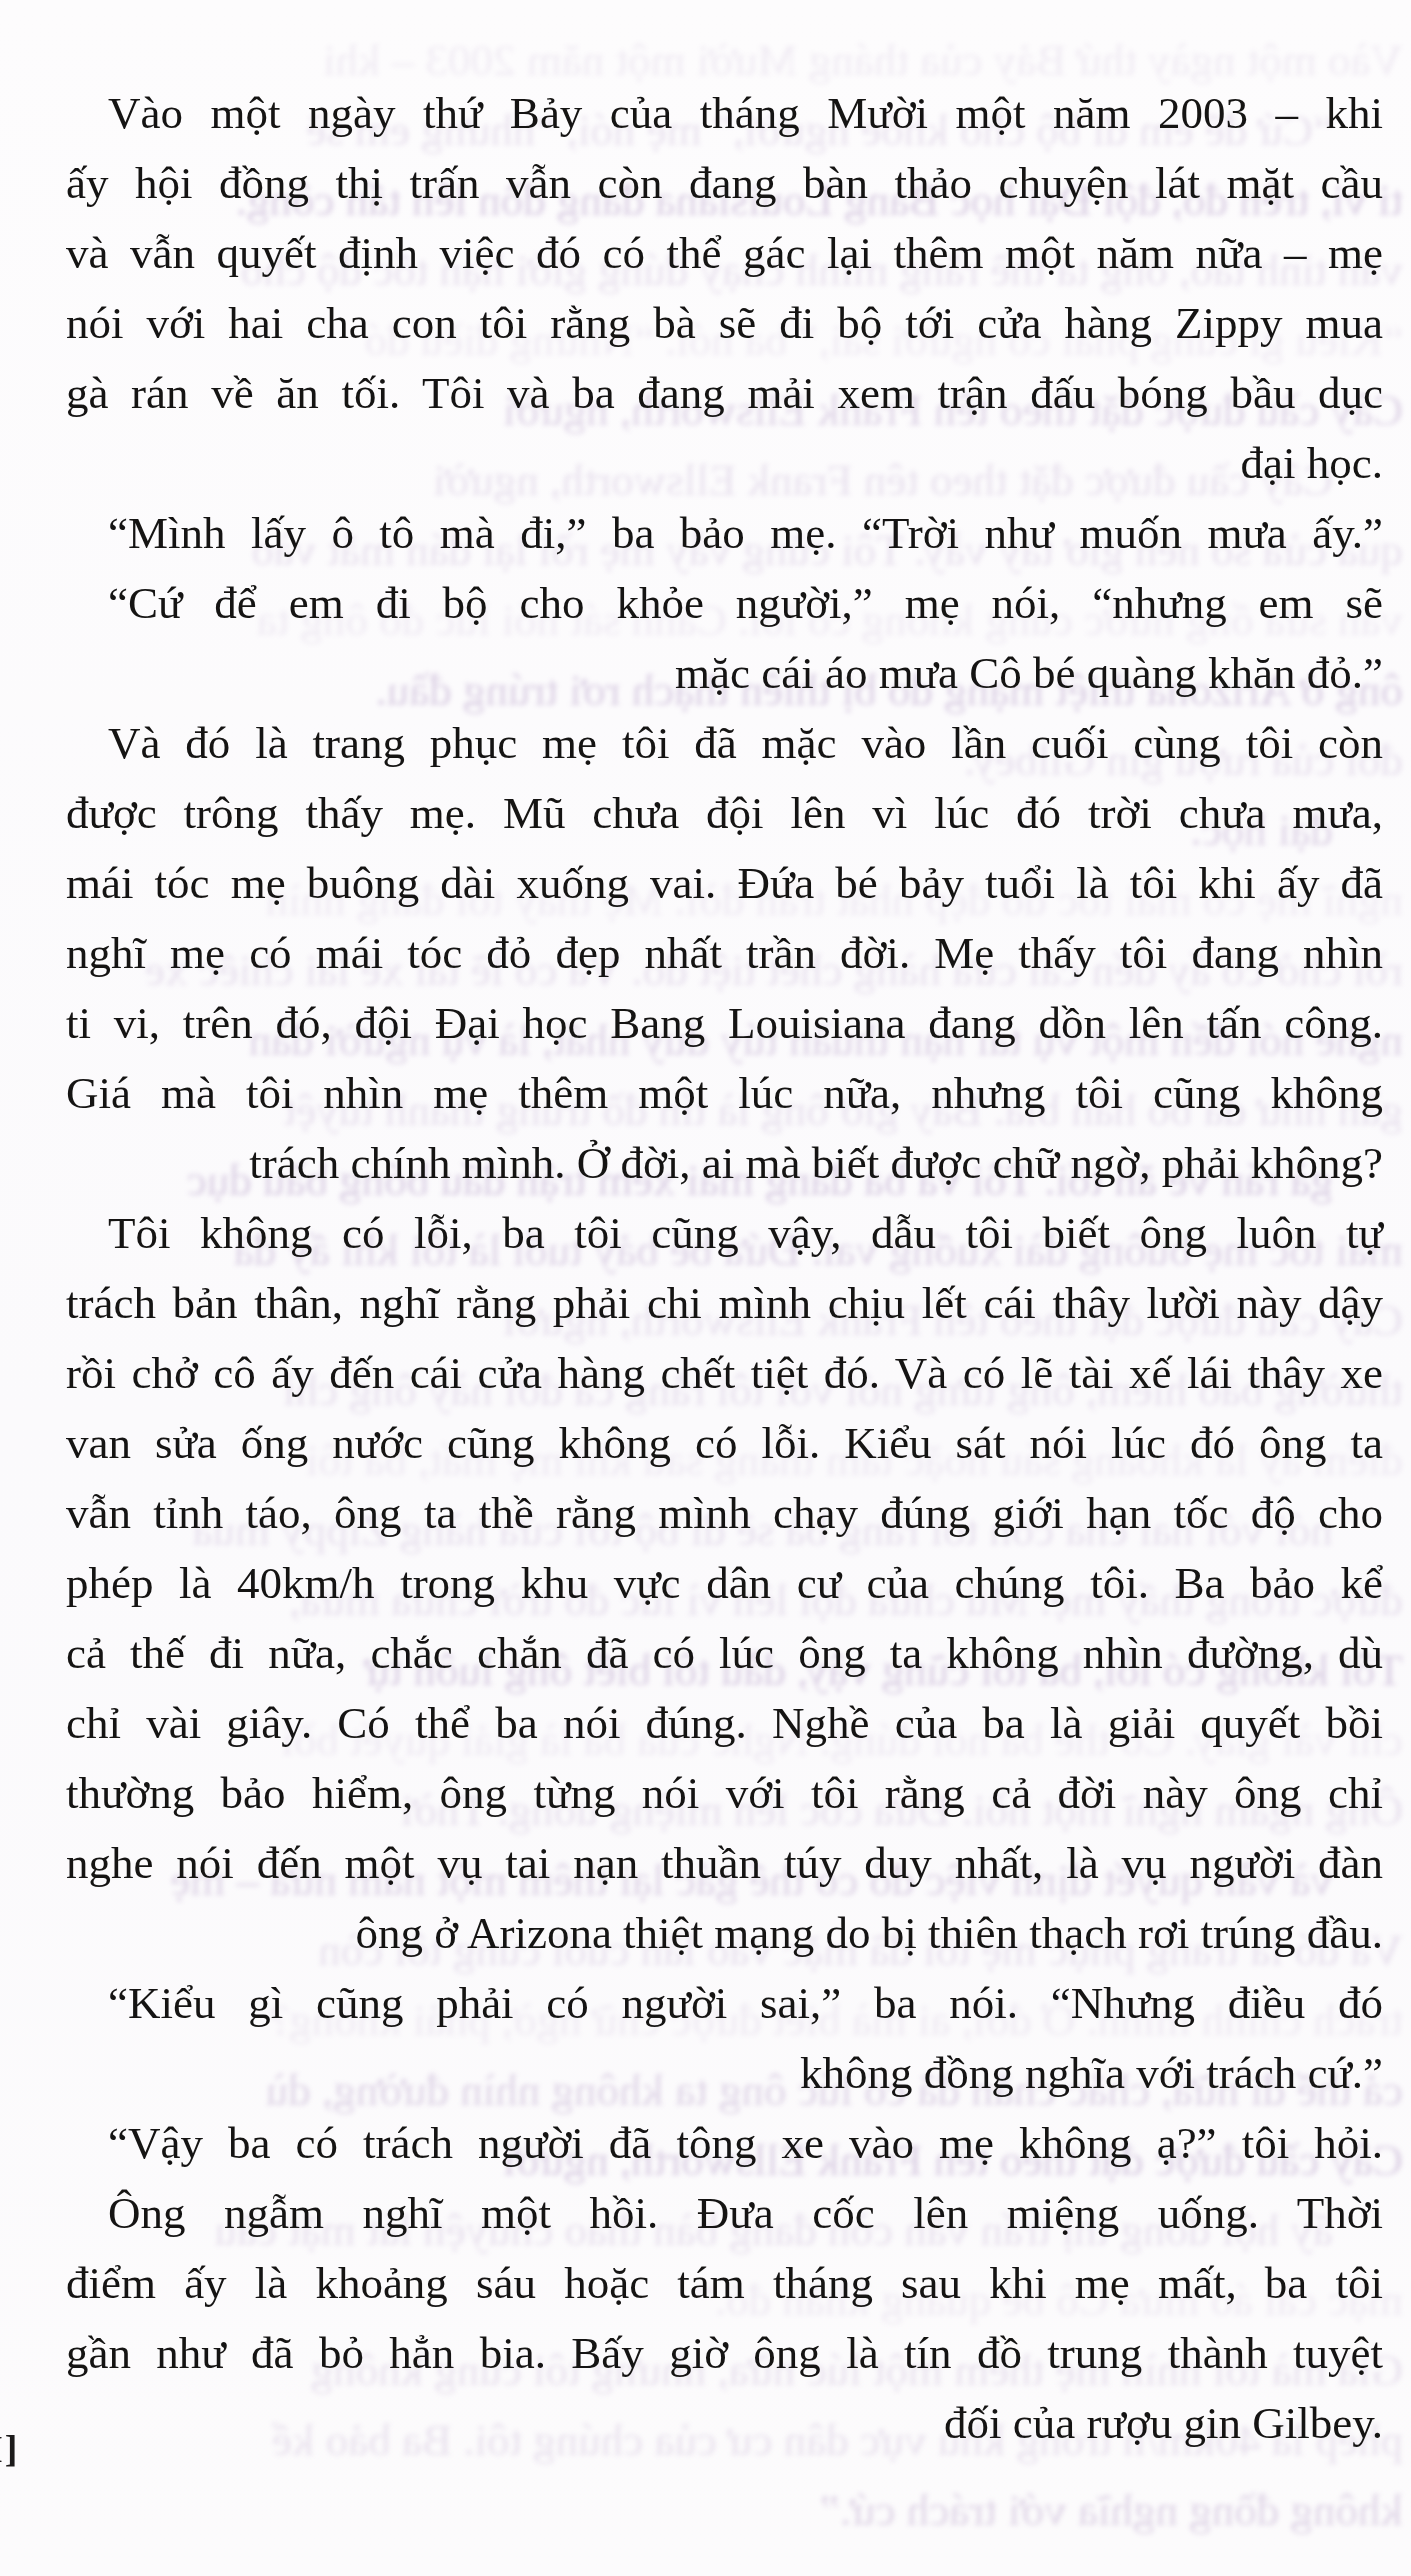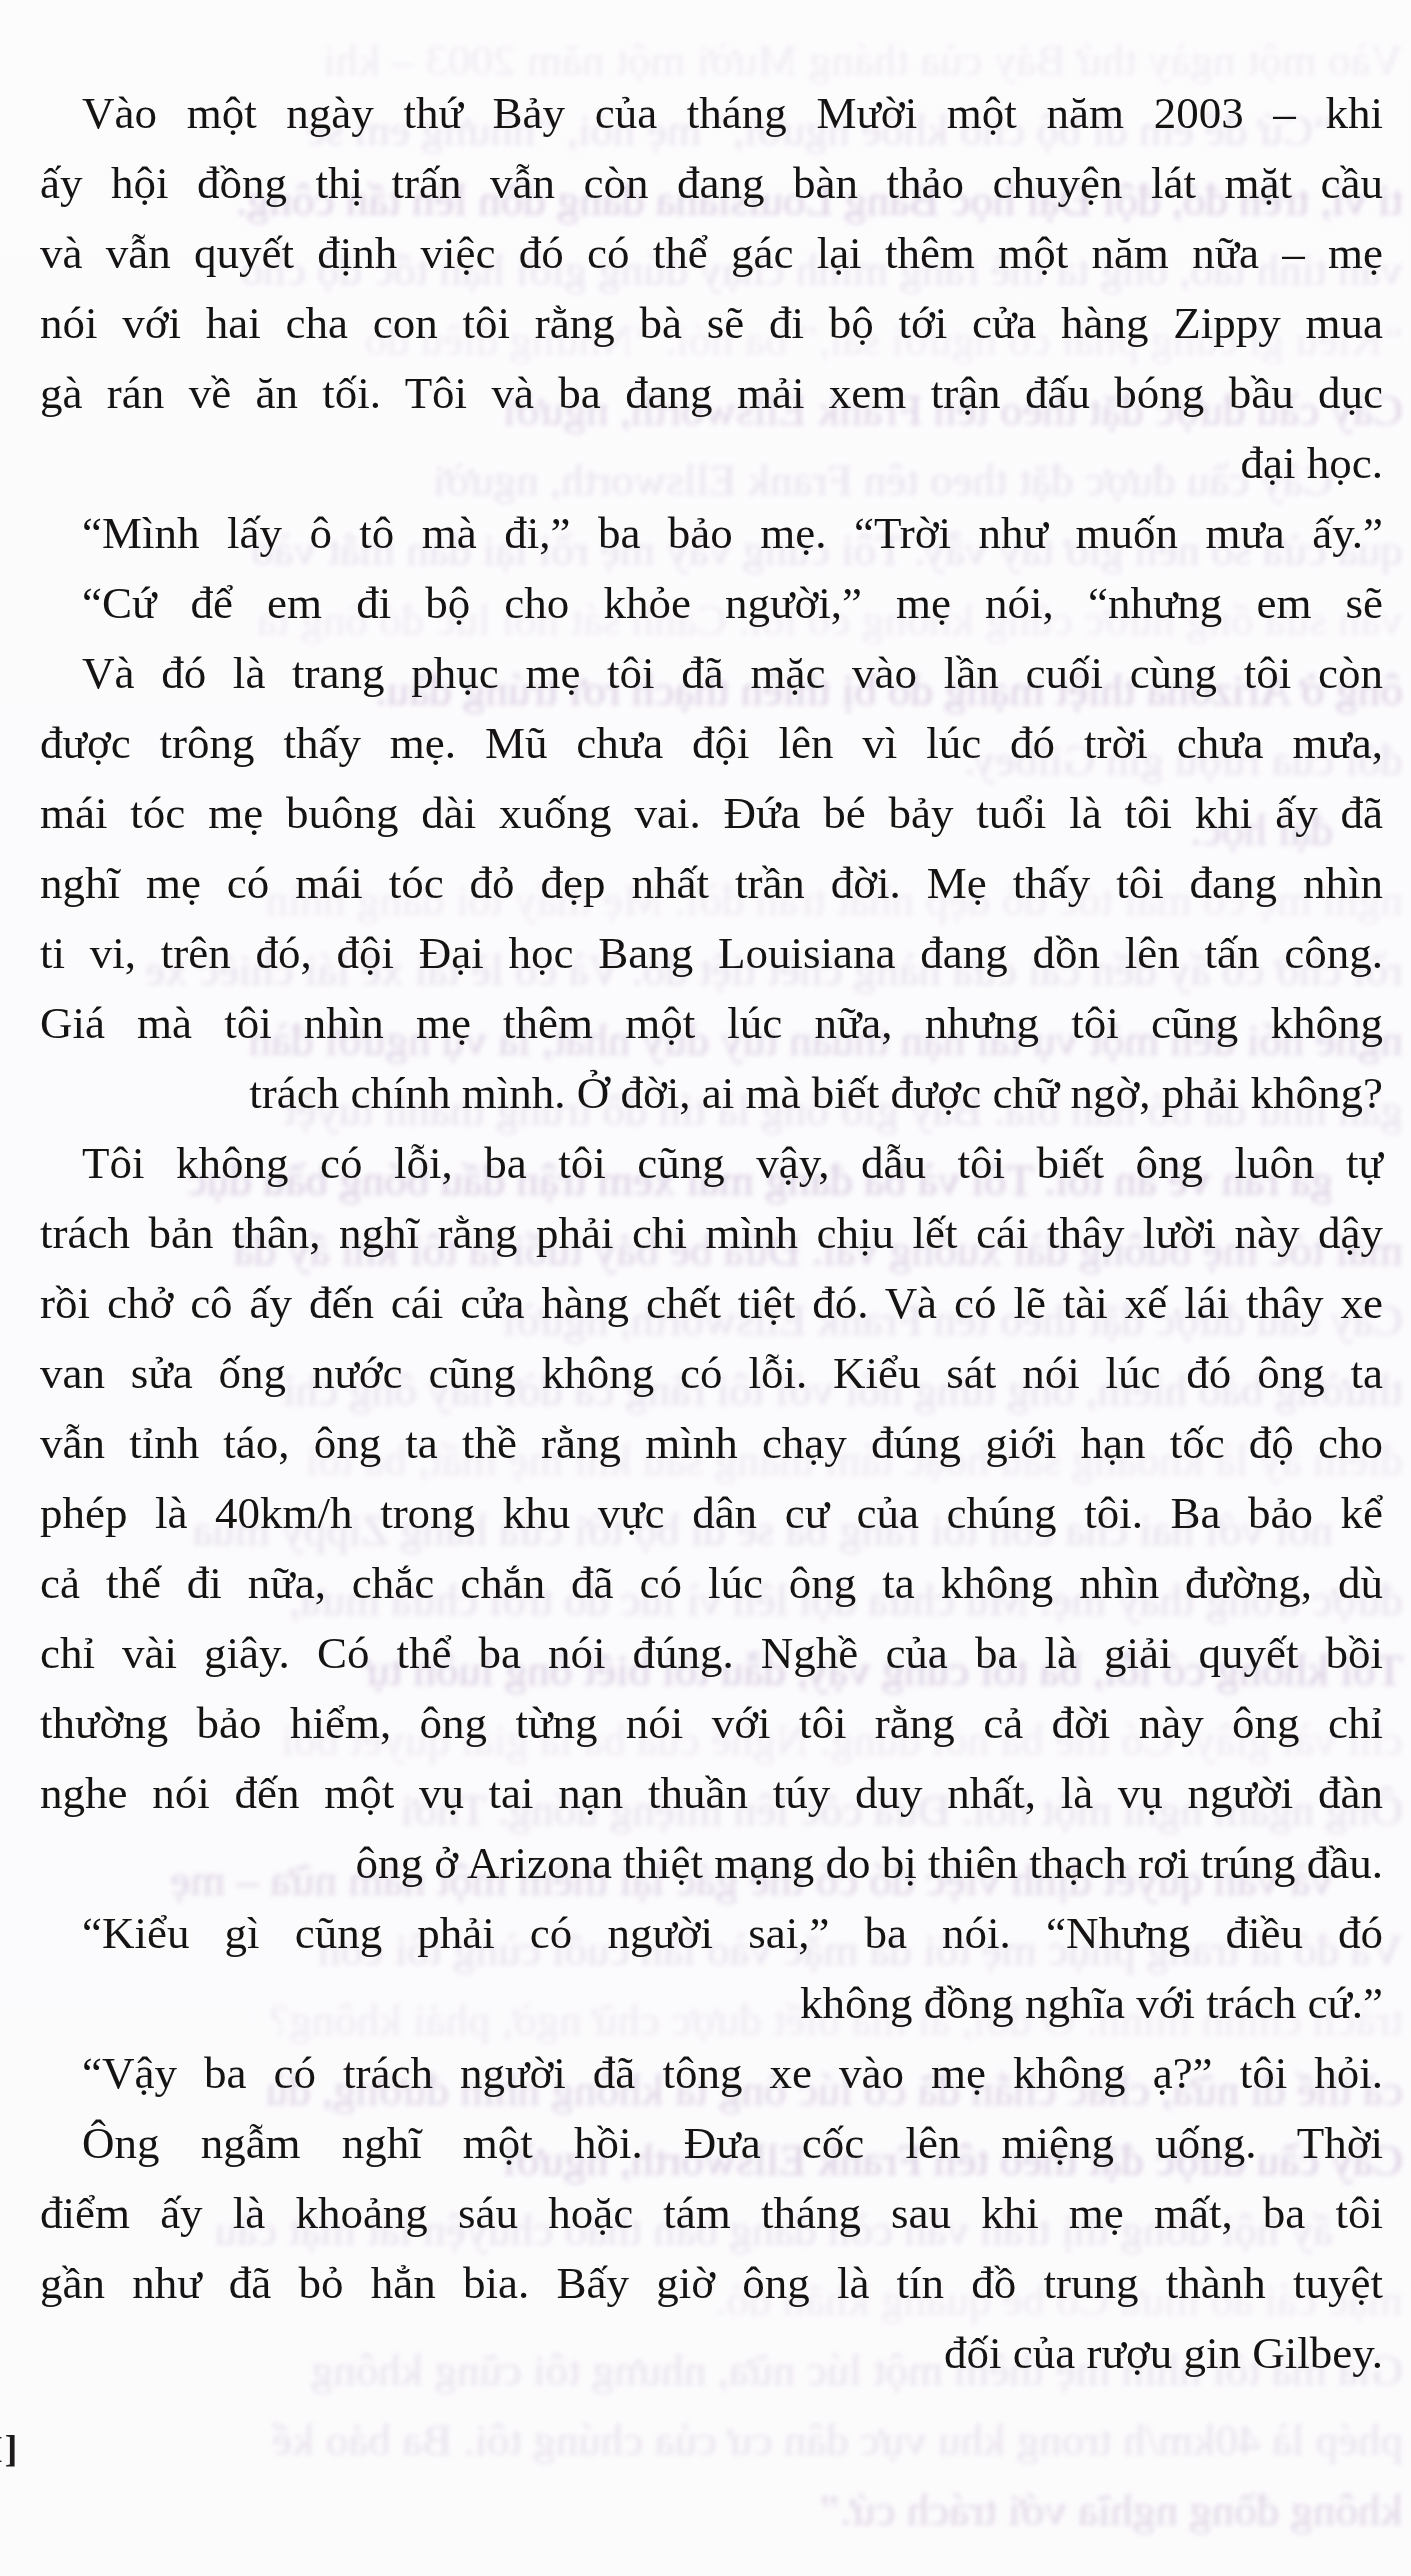--- a/index.html
+++ b/index.html
@@ -34,20 +34,21 @@
   .bl:nth-child(3n){opacity:.30;}
   .bl:nth-child(4n+1){opacity:.13;}
   .bl:nth-child(5n+2){padding-left:70px;}
   .bl:nth-child(7n+3){opacity:.34;}
 
   .textblock{
     position:relative;
     z-index:1;
     padding:78px 28px 0 40px;
     color:#151413;
+    margin-left:26px;
   }
   .para{margin:0;}
   .line{
     height:70px;
     line-height:70px;
     font-size:45px;
     text-align:right;
     white-space:nowrap;
     overflow:visible;
     text-rendering:optimizeLegibility;
@@ -120,20 +121,21 @@
         <div class="line just"><span>và vẫn quyết định việc đó có thể gác lại thêm một năm nữa – mẹ</span></div>
         <div class="line just"><span>nói với hai cha con tôi rằng bà sẽ đi bộ tới cửa hàng Zippy mua</span></div>
         <div class="line just"><span>gà rán về ăn tối. Tôi và ba đang mải xem trận đấu bóng bầu dục</span></div>
         <div class="line"><span>đại học.</span></div>
       </div>
       <div class="para">
         <div class="line indent just"><span>“Mình lấy ô tô mà đi,” ba bảo mẹ. “Trời như muốn mưa ấy.”</span></div>
       </div>
       <div class="para">
         <div class="line indent just"><span>“Cứ để em đi bộ cho khỏe người,” mẹ nói, “nhưng em sẽ</span></div>
+        <div class="line"><span>mặc cái áo mưa Cô bé quàng khăn đỏ.”</span></div>
       </div>
       <div class="para">
         <div class="line indent just"><span>Và đó là trang phục mẹ tôi đã mặc vào lần cuối cùng tôi còn</span></div>
         <div class="line just"><span>được trông thấy mẹ. Mũ chưa đội lên vì lúc đó trời chưa mưa,</span></div>
         <div class="line just"><span>mái tóc mẹ buông dài xuống vai. Đứa bé bảy tuổi là tôi khi ấy đã</span></div>
         <div class="line just"><span>nghĩ mẹ có mái tóc đỏ đẹp nhất trần đời. Mẹ thấy tôi đang nhìn</span></div>
         <div class="line just"><span>ti vi, trên đó, đội Đại học Bang Louisiana đang dồn lên tấn công.</span></div>
         <div class="line just"><span>Giá mà tôi nhìn mẹ thêm một lúc nữa, nhưng tôi cũng không</span></div>
         <div class="line"><span>trách chính mình. Ở đời, ai mà biết được chữ ngờ, phải không?</span></div>
       </div>

